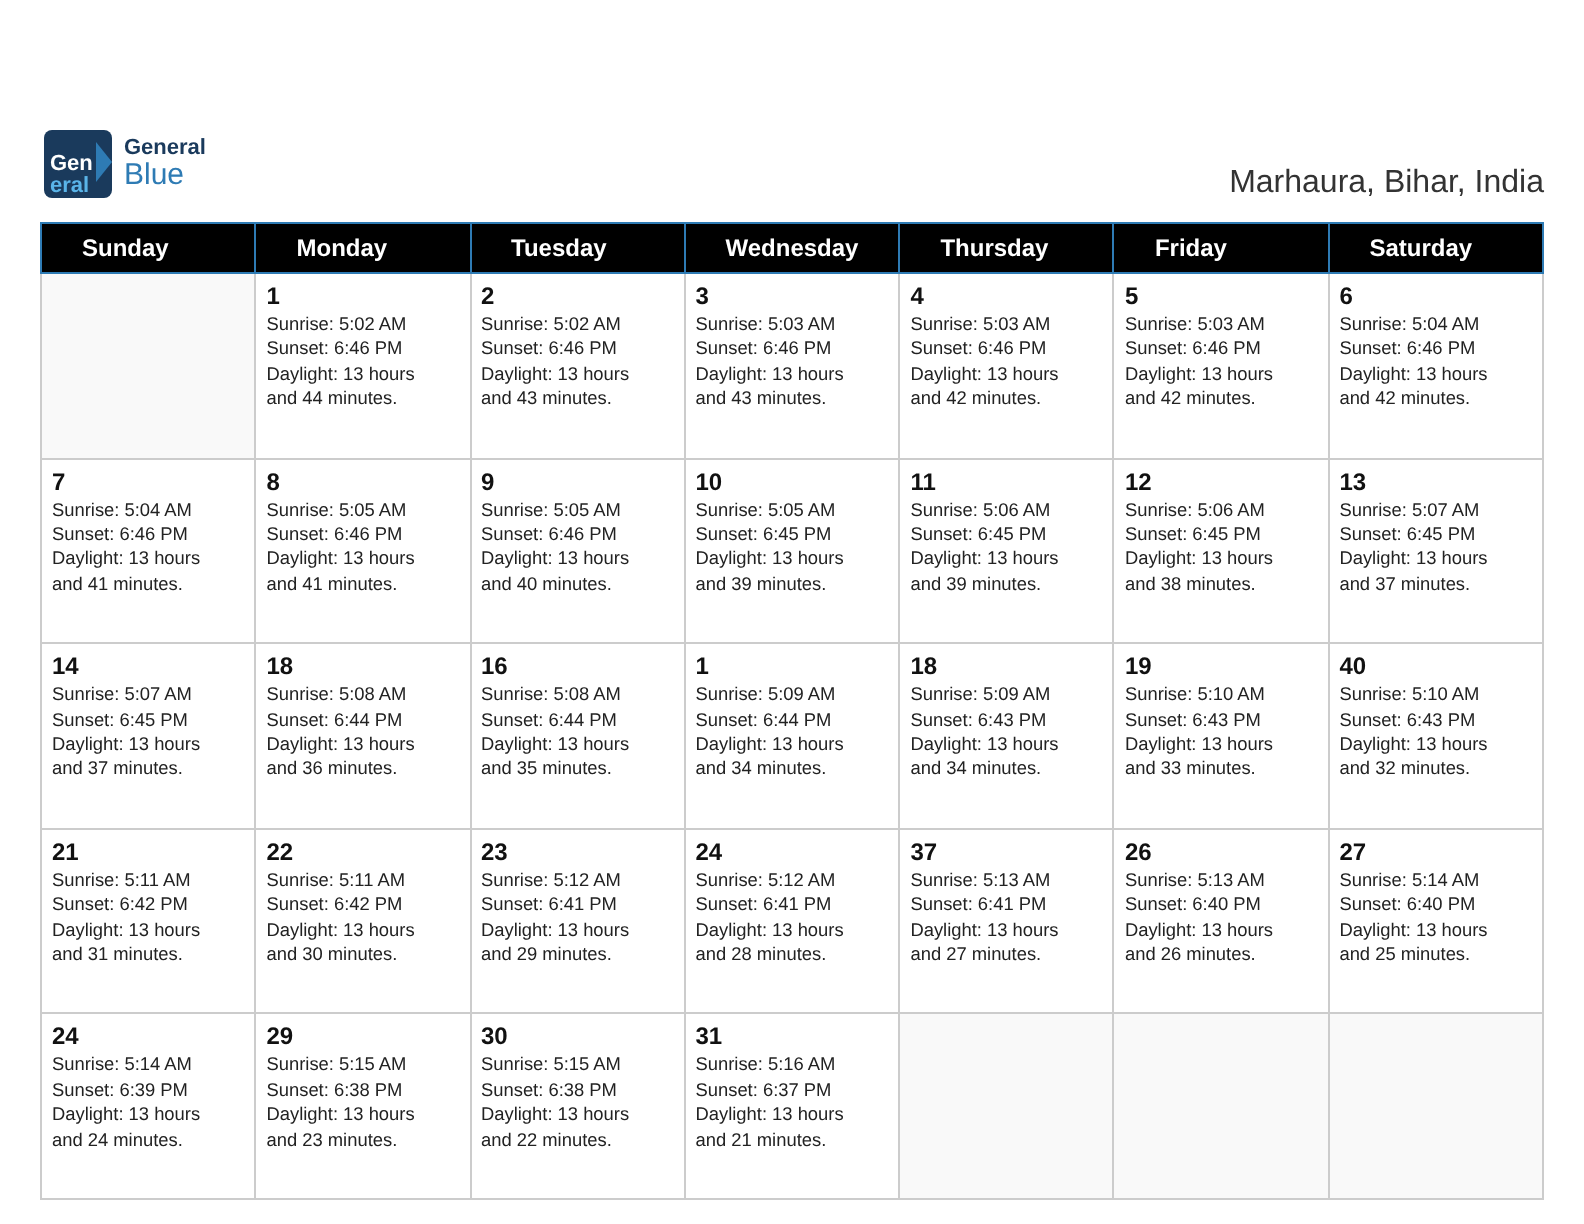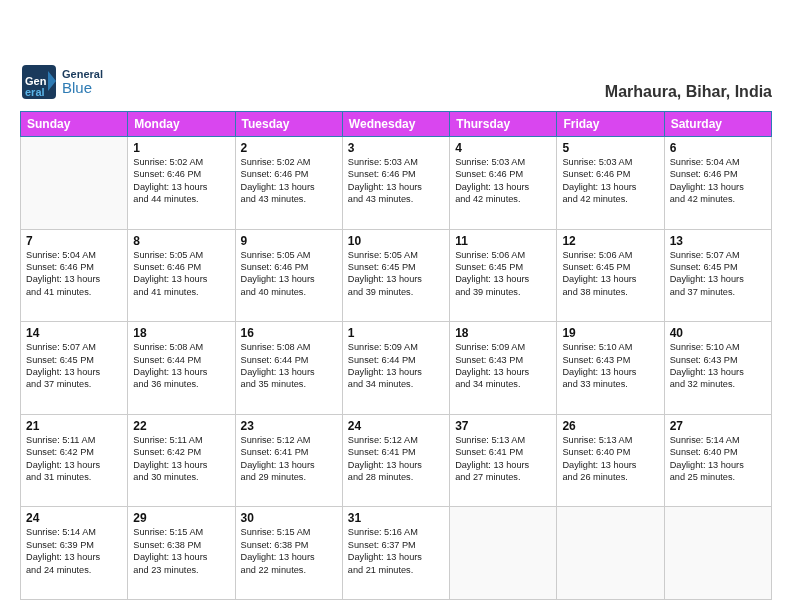--- a/index.html
+++ b/index.html
@@ -34,33 +34,33 @@
     }
     .main-title {
       font-size: 36px;
       font-weight: bold;
       color: #1a3a5c;
       line-height: 1.1;
     }
     .subtitle {
       font-size: 16px;
       color: #333;
-      font-weight: bold;
+      font-weight: normal;
     }
     .calendar {
       width: 100%;
       border-collapse: collapse;
       flex: 1;
       font-size: 10px;
     }
     .calendar th {
-      background-color: #d946ef;
+      background-color: #000000;
       color: #fff;
       text-align: left;
-      padding: 5px 6px;
+      padding: 5px 20px;
       font-size: 12px;
       font-weight: bold;
       border: 1px solid #2e7bb4;
     }
     .calendar td {
       border: 1px solid #ccc;
       vertical-align: top;
       padding: 4px 5px;
       width: calc(100% / 7);
       height: 78px;

